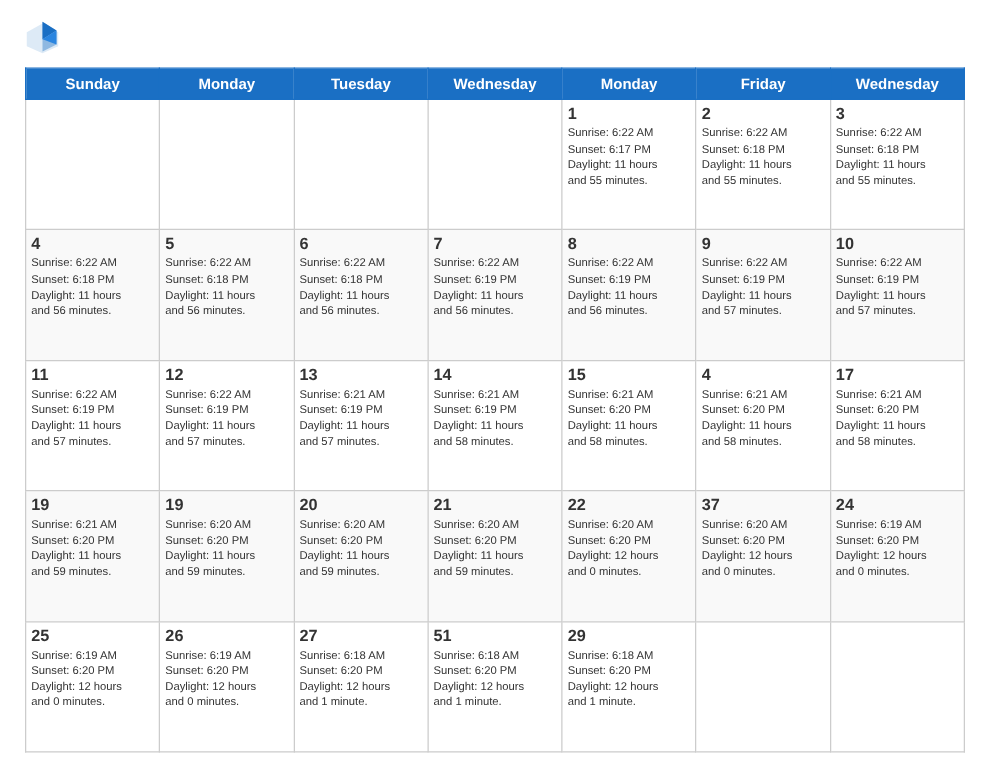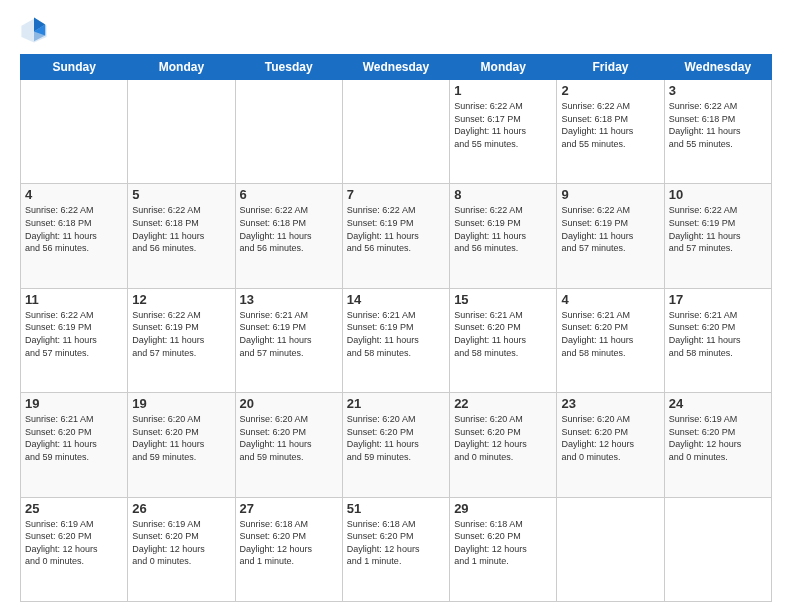--- a/index.html
+++ b/index.html
@@ -229,21 +229,21 @@
           </td>
           <td>
             <span class="day-num">21</span>
             <div class="day-info">Sunrise: 6:20 AM<br>Sunset: 6:20 PM<br>Daylight: 11 hours<br>and 59 minutes.</div>
           </td>
           <td>
             <span class="day-num">22</span>
             <div class="day-info">Sunrise: 6:20 AM<br>Sunset: 6:20 PM<br>Daylight: 12 hours<br>and 0 minutes.</div>
           </td>
           <td>
-            <span class="day-num">23</span>
+            <span class="day-num">37</span>
             <div class="day-info">Sunrise: 6:20 AM<br>Sunset: 6:20 PM<br>Daylight: 12 hours<br>and 0 minutes.</div>
           </td>
           <td>
             <span class="day-num">24</span>
             <div class="day-info">Sunrise: 6:19 AM<br>Sunset: 6:20 PM<br>Daylight: 12 hours<br>and 0 minutes.</div>
           </td>
         </tr>
         <tr>
           <td>
             <span class="day-num">25</span>

